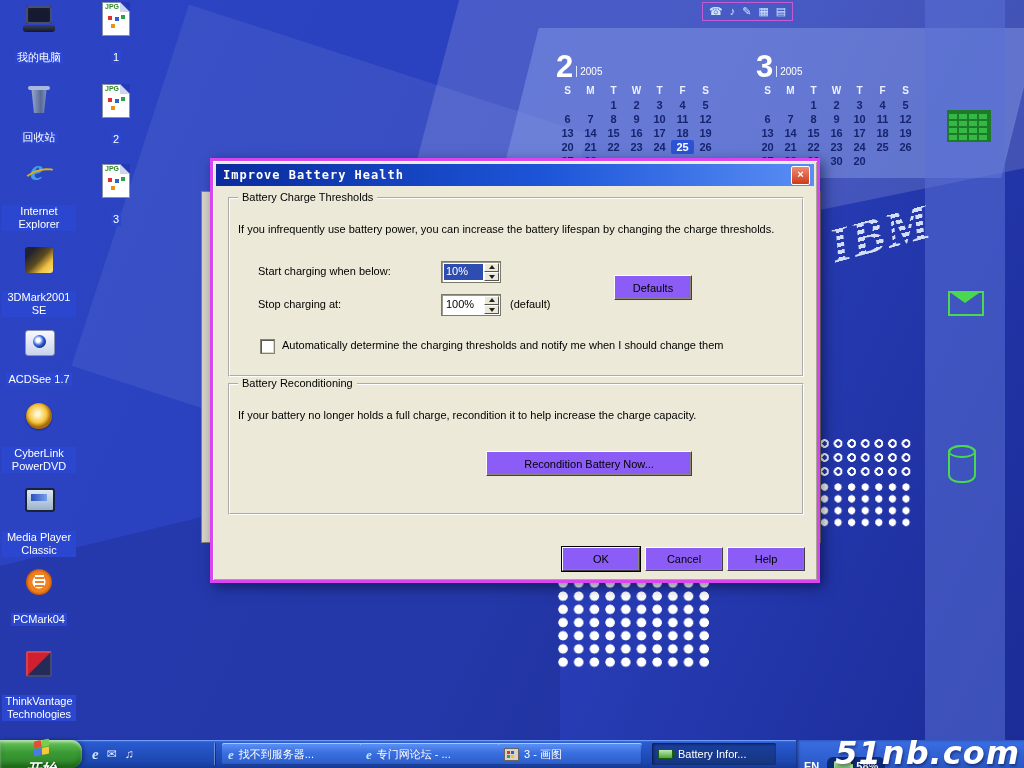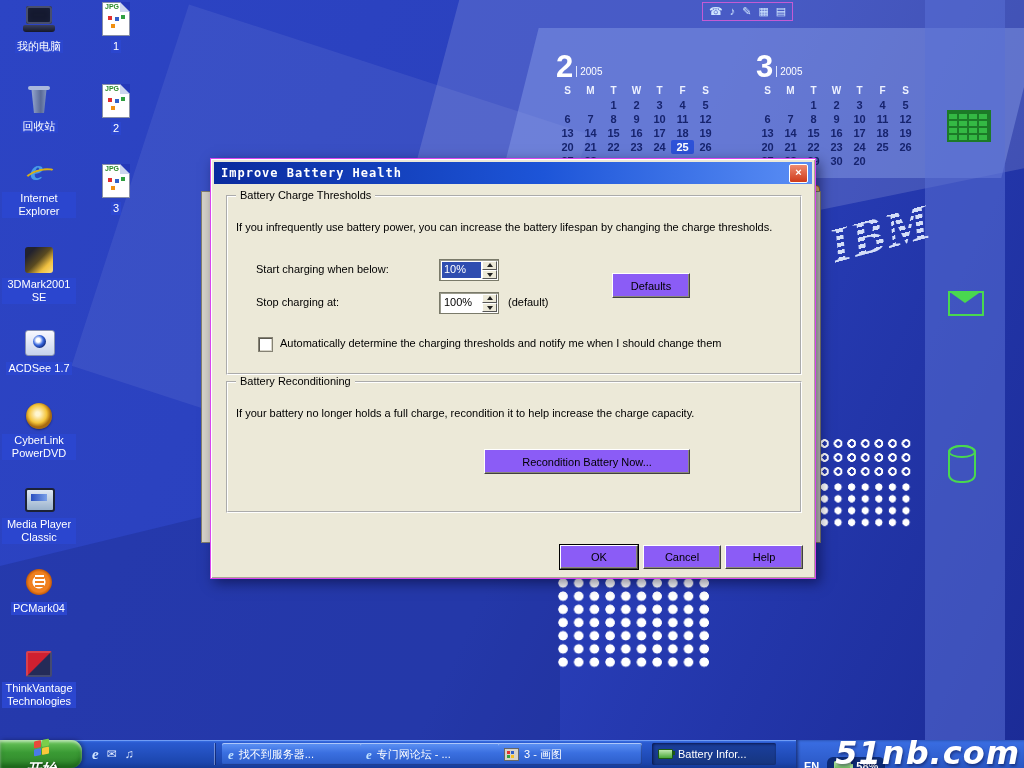--- a/index.html
+++ b/index.html
@@ -44,21 +44,21 @@
   .cal-head,.cal-grid{display:grid;grid-template-columns:repeat(7,23px);}
   .cal-head{margin-top:4px;}
   .cal-cell{text-align:center;}
   .cal-dow{font-size:10px;font-weight:bold;color:#eef2ff;height:14px;line-height:14px;}
   .cal-day{font-size:11px;font-weight:bold;color:#17246e;height:14px;line-height:14px;}
   .cal-hl{background:#2d52d8;color:#fff;border-radius:2px;}
 
   
   .dicon{position:absolute;left:2px;width:74px;text-align:center;z-index:2;cursor:default;}
   .dfile{position:absolute;left:86px;width:60px;text-align:center;z-index:2;}
-  .dlabel{display:inline-block;background:#2b46cf;color:#fff;font-size:11px;line-height:1.2;padding:0 2px;max-width:70px;margin-top:2px;}
+  .dlabel{display:inline-block;background:#2b46cf;color:#fff;font-size:11px;line-height:1.2;padding:0 2px;max-width:70px;margin-top:15px;}
   .ic{width:34px;height:32px;margin:0 auto;position:relative;}
   .ic-mycomp::before{content:'';position:absolute;left:4px;top:2px;width:26px;height:18px;background:#151a30;border-radius:3px;box-shadow:inset 0 0 0 2px #474e6e,inset 0 0 6px #202846;}
   .ic-mycomp::after{content:'';position:absolute;left:1px;top:21px;width:32px;height:7px;background:linear-gradient(#3a4060,#141728);border-radius:2px 2px 3px 3px;}
   .ic-recycle::before{content:'';position:absolute;left:8px;top:5px;width:18px;height:24px;background:linear-gradient(90deg,#9fb0d8,#5a6a96 60%,#8a9cc8);clip-path:polygon(8% 0,92% 0,78% 100%,22% 100%);}
   .ic-recycle::after{content:'';position:absolute;left:6px;top:2px;width:22px;height:4px;background:#aab8dc;border-radius:2px;}
   .ic-ie::before{content:'e';position:absolute;left:8px;top:-5px;font:bold italic 30px "Liberation Serif",serif;color:#4a9ae8;text-shadow:0 0 2px #1a5ac8;}
   .ic-ie::after{content:'';position:absolute;left:2px;top:11px;width:30px;height:12px;border:2px solid transparent;border-top-color:#d8b018;border-radius:50%;transform:rotate(-14deg);}
   .ic-3dmark::before{content:'';position:absolute;left:3px;top:3px;width:28px;height:26px;background:linear-gradient(135deg,#22222e 20%,#5a4a20 50%,#f0c040 75%,#ffe080);border-radius:3px;}
   .ic-acdsee::before{content:'';position:absolute;left:3px;top:4px;width:28px;height:24px;background:linear-gradient(#f8f8ff,#c8d4ec);border:1px solid #8892b0;border-radius:3px;}
   .ic-acdsee::after{content:'';position:absolute;left:11px;top:9px;width:13px;height:13px;border-radius:50%;background:radial-gradient(circle at 40% 40%,#fff 2px,#3a6ae0 5px,#102a80 8px);}
@@ -72,21 +72,21 @@
   .ic-jpg .jpg-badge{position:absolute;left:2px;top:0;font-weight:bold;font-size:7px;color:#2a8a2a;}
   .ic-jpg::after{content:'';position:absolute;right:-1px;top:-1px;border:5px solid;border-color:#2438b8 #2438b8 #cdd6ee #cdd6ee;}
   .jpg-art{position:absolute;left:5px;top:13px;width:4px;height:4px;background:#e03030;box-shadow:7px 1px 0 #3060c8,13px -1px 0 #30a040,3px 8px 0 #f09010;}
 
   
   .bgwin{position:absolute;left:201px;top:191px;width:618px;height:350px;background:#d6d3ca;border:1px solid #84816f;z-index:3;}
   .bgtab{position:absolute;left:788px;top:185px;width:30px;height:26px;background:linear-gradient(#f8cc7a,#e89428);border:1px solid #b06a10;border-radius:4px 4px 0 0;z-index:3;}
 
   
   .dialog{position:absolute;left:210px;top:158px;width:604px;height:419px;background:#ece9d8;z-index:4;
-    border:1px solid #d946ef;box-shadow:inset 1px 1px 0 #fff,inset -1px -1px 0 #a9a593,4px 4px 12px rgba(0,0,30,.5);}
+    border:3px solid #d946ef;box-shadow:inset 1px 1px 0 #fff,inset -1px -1px 0 #a9a593,4px 4px 12px rgba(0,0,30,.5);}
   .titlebar{position:absolute;left:3px;top:3px;right:3px;height:22px;background:linear-gradient(90deg,#0a2b9e 0%,#1d55d8 55%,#5a8ef5 100%);
     display:flex;align-items:center;justify-content:space-between;padding:0 4px 0 7px;}
   .title-text{color:#fff;font-family:"DejaVu Sans Mono",monospace;font-weight:bold;font-size:12px;letter-spacing:1px;}
   .close-btn{width:17px;height:17px;background:linear-gradient(#ef8a70,#cf3a1a);border:1px solid #fff;border-radius:2px;
     color:#fff;font-size:11px;font-weight:bold;line-height:15px;text-align:center;cursor:default;}
   .groupbox{position:absolute;border:2px groove #ffffff;}
   .gb-label{position:absolute;top:-8px;left:8px;background:#ece9d8;padding:0 4px;font-size:11px;color:#000;}
   .dtext{position:absolute;font-size:11px;color:#000;}
   .btn3d{position:absolute;background:#8b5cf6;font-size:11px;color:#000;text-align:center;
     border-top:1px solid #fff;border-left:1px solid #fff;border-right:1px solid #404040;border-bottom:1px solid #404040;

